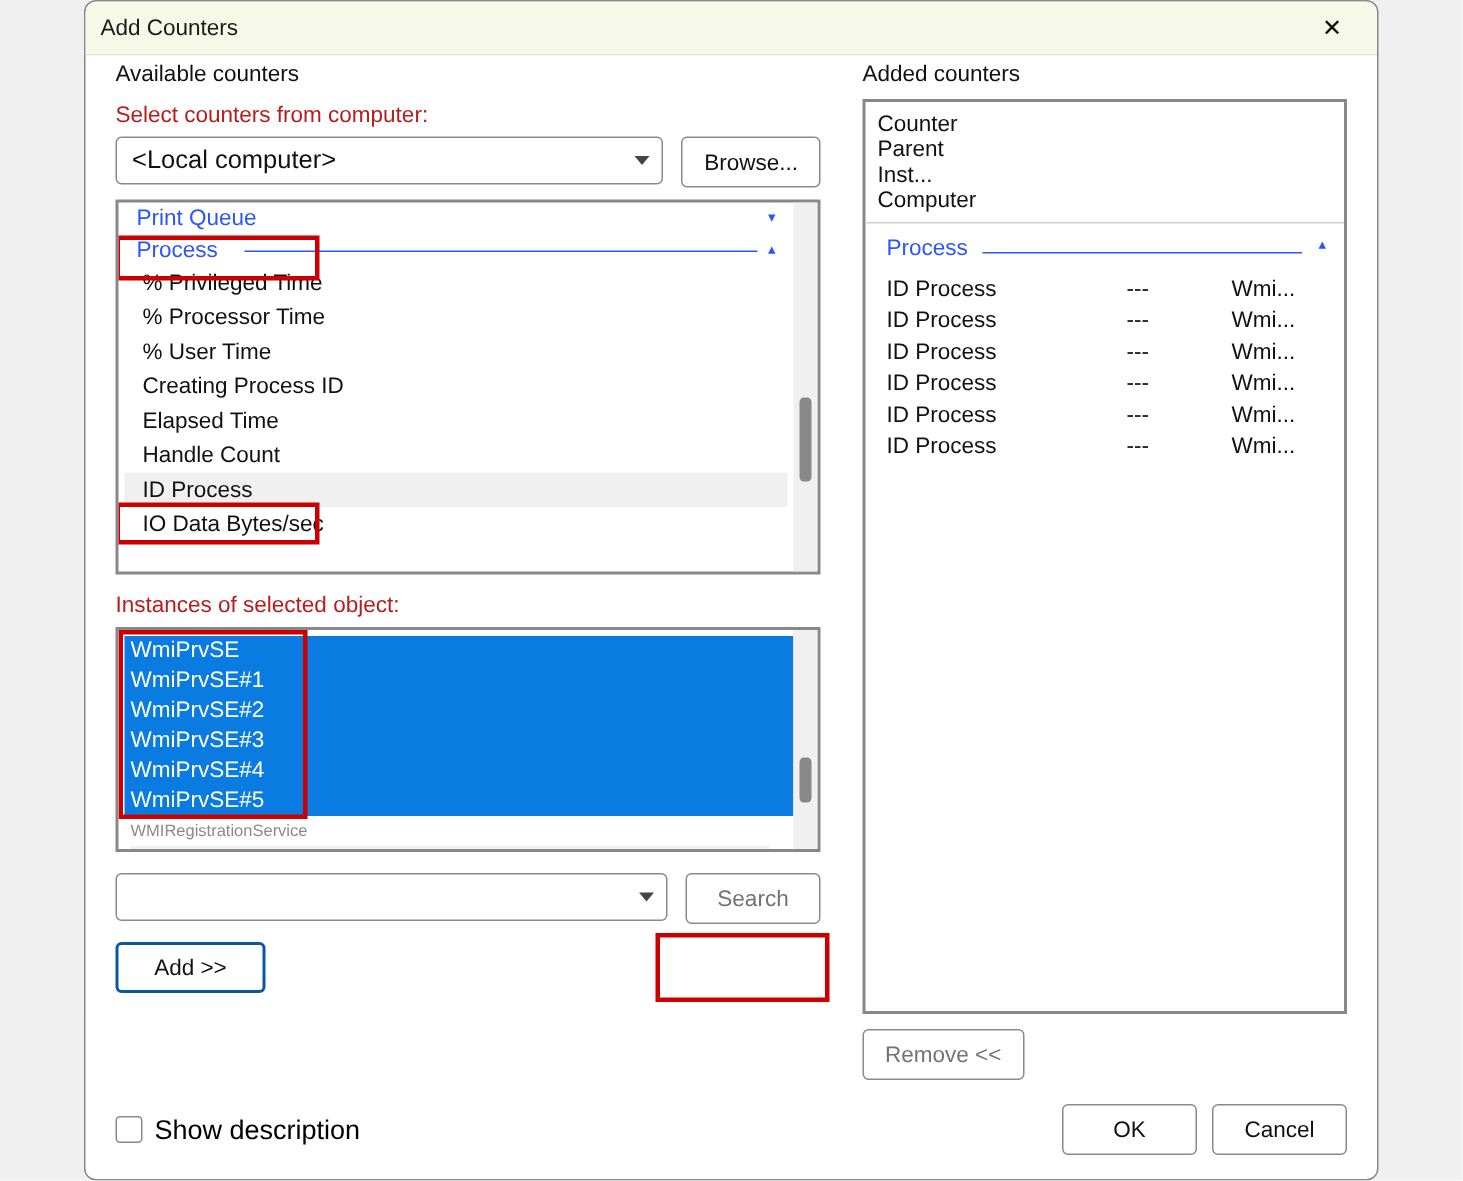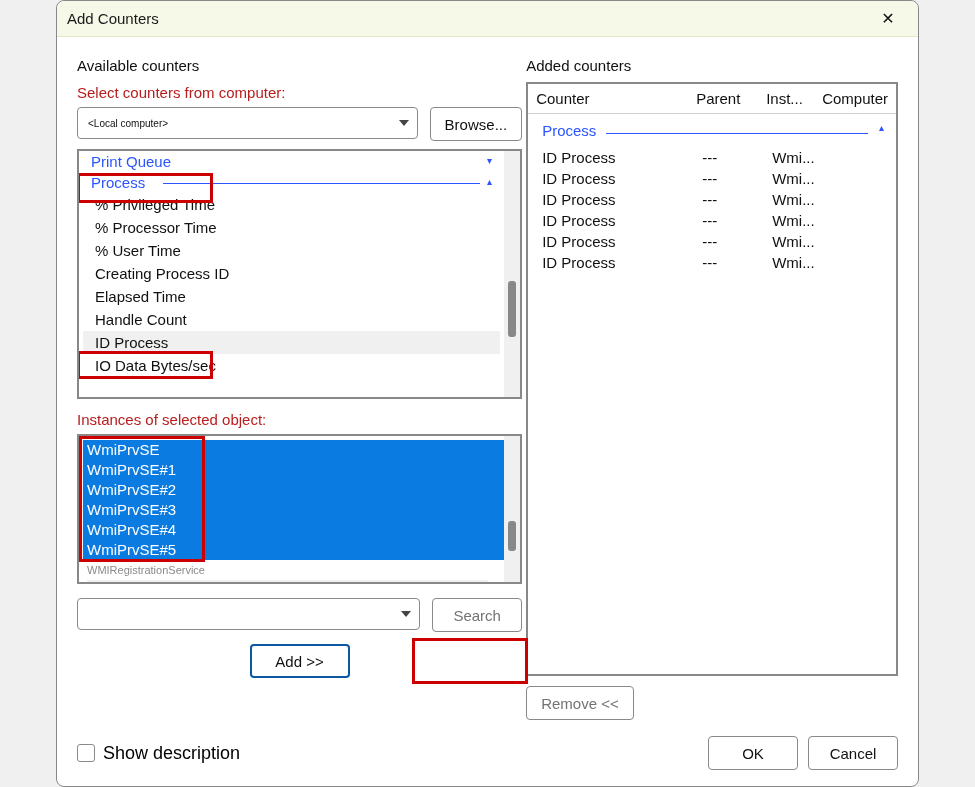--- a/index.html
+++ b/index.html
@@ -23,36 +23,36 @@
     border-radius: 8px 8px 0 0;
   }
   .titlebar .title { font-size: 15px; color: #1a1a1a; flex: 1; }
   .close-btn {
     width: 40px; height: 30px;
     display: flex; align-items: center; justify-content: center;
     font-size: 16px; color: #111;
     cursor: pointer;
   }
 
-  .body-area { flex: 1; display: flex; padding: 20px 20px 8px 20px; gap: 4px; }
+  .body-area { flex: 1; display: flex; padding: 4px 20px 8px 20px; gap: 28px; }
   .left-col { width: 470px; display: flex; flex-direction: column; }
   .right-col { flex: 1; display: flex; flex-direction: column; }
 
   .section-label { font-size: 15px; color: #111; margin-bottom: 8px; }
   .sub-label { font-size: 15px; color: #b91c1c; margin-top: 2px; margin-bottom: 6px; }
 
   .computer-row { display: flex; gap: 12px; margin-bottom: 8px; }
   .combo {
     flex: 1; height: 32px;
     border: 1px solid #8a8a8a;
     border-radius: 4px;
     background: #fff;
     display: flex; align-items: center;
     padding: 0 10px;
-    font-size: 10px; color: #111;
+    font-size: 17px; color: #111;
     position: relative;
   }
   .combo .caret {
     position: absolute; right: 8px; top: 50%; transform: translateY(-50%);
     width: 0; height: 0;
     border-left: 5px solid transparent;
     border-right: 5px solid transparent;
     border-top: 6px solid #444;
   }
   .btn {
@@ -150,34 +150,34 @@
   .hscrollbar {
     height: 14px;
     background: #f0f0f0;
     margin: 0 16px 2px 4px;
     position: relative;
   }
 
   .search-row { display: flex; gap: 12px; margin-top: 14px; }
   .search-combo { flex: 1; }
 
-  .add-row { display: flex; justify-content: center; margin-top: 12px; }
+  .add-row { display: flex; justify-content: flex-start; margin-top: 12px; }
 
   .added-table {
     border: 2px solid #888;
     flex: 1;
     background: #fff;
     display: flex; flex-direction: column;
     overflow: hidden;
   }
   .added-header {
     display: flex;
     border-bottom: 1px solid #d0d0d0;
     padding: 6px 8px;
-    font-size: 15px; color: #111;
+    font-size: 15px; color: #111; flex-direction: column;
   }
   .col-counter { width: 160px; }
   .col-parent { width: 70px; }
   .col-inst { width: 56px; }
   .col-computer { flex: 1; }
   .added-body { flex: 1; padding: 4px 8px; }
   .grp-row {
     color: #2a55ff; font-size: 15px;
     padding: 4px 0 8px 6px;
     position: relative;

